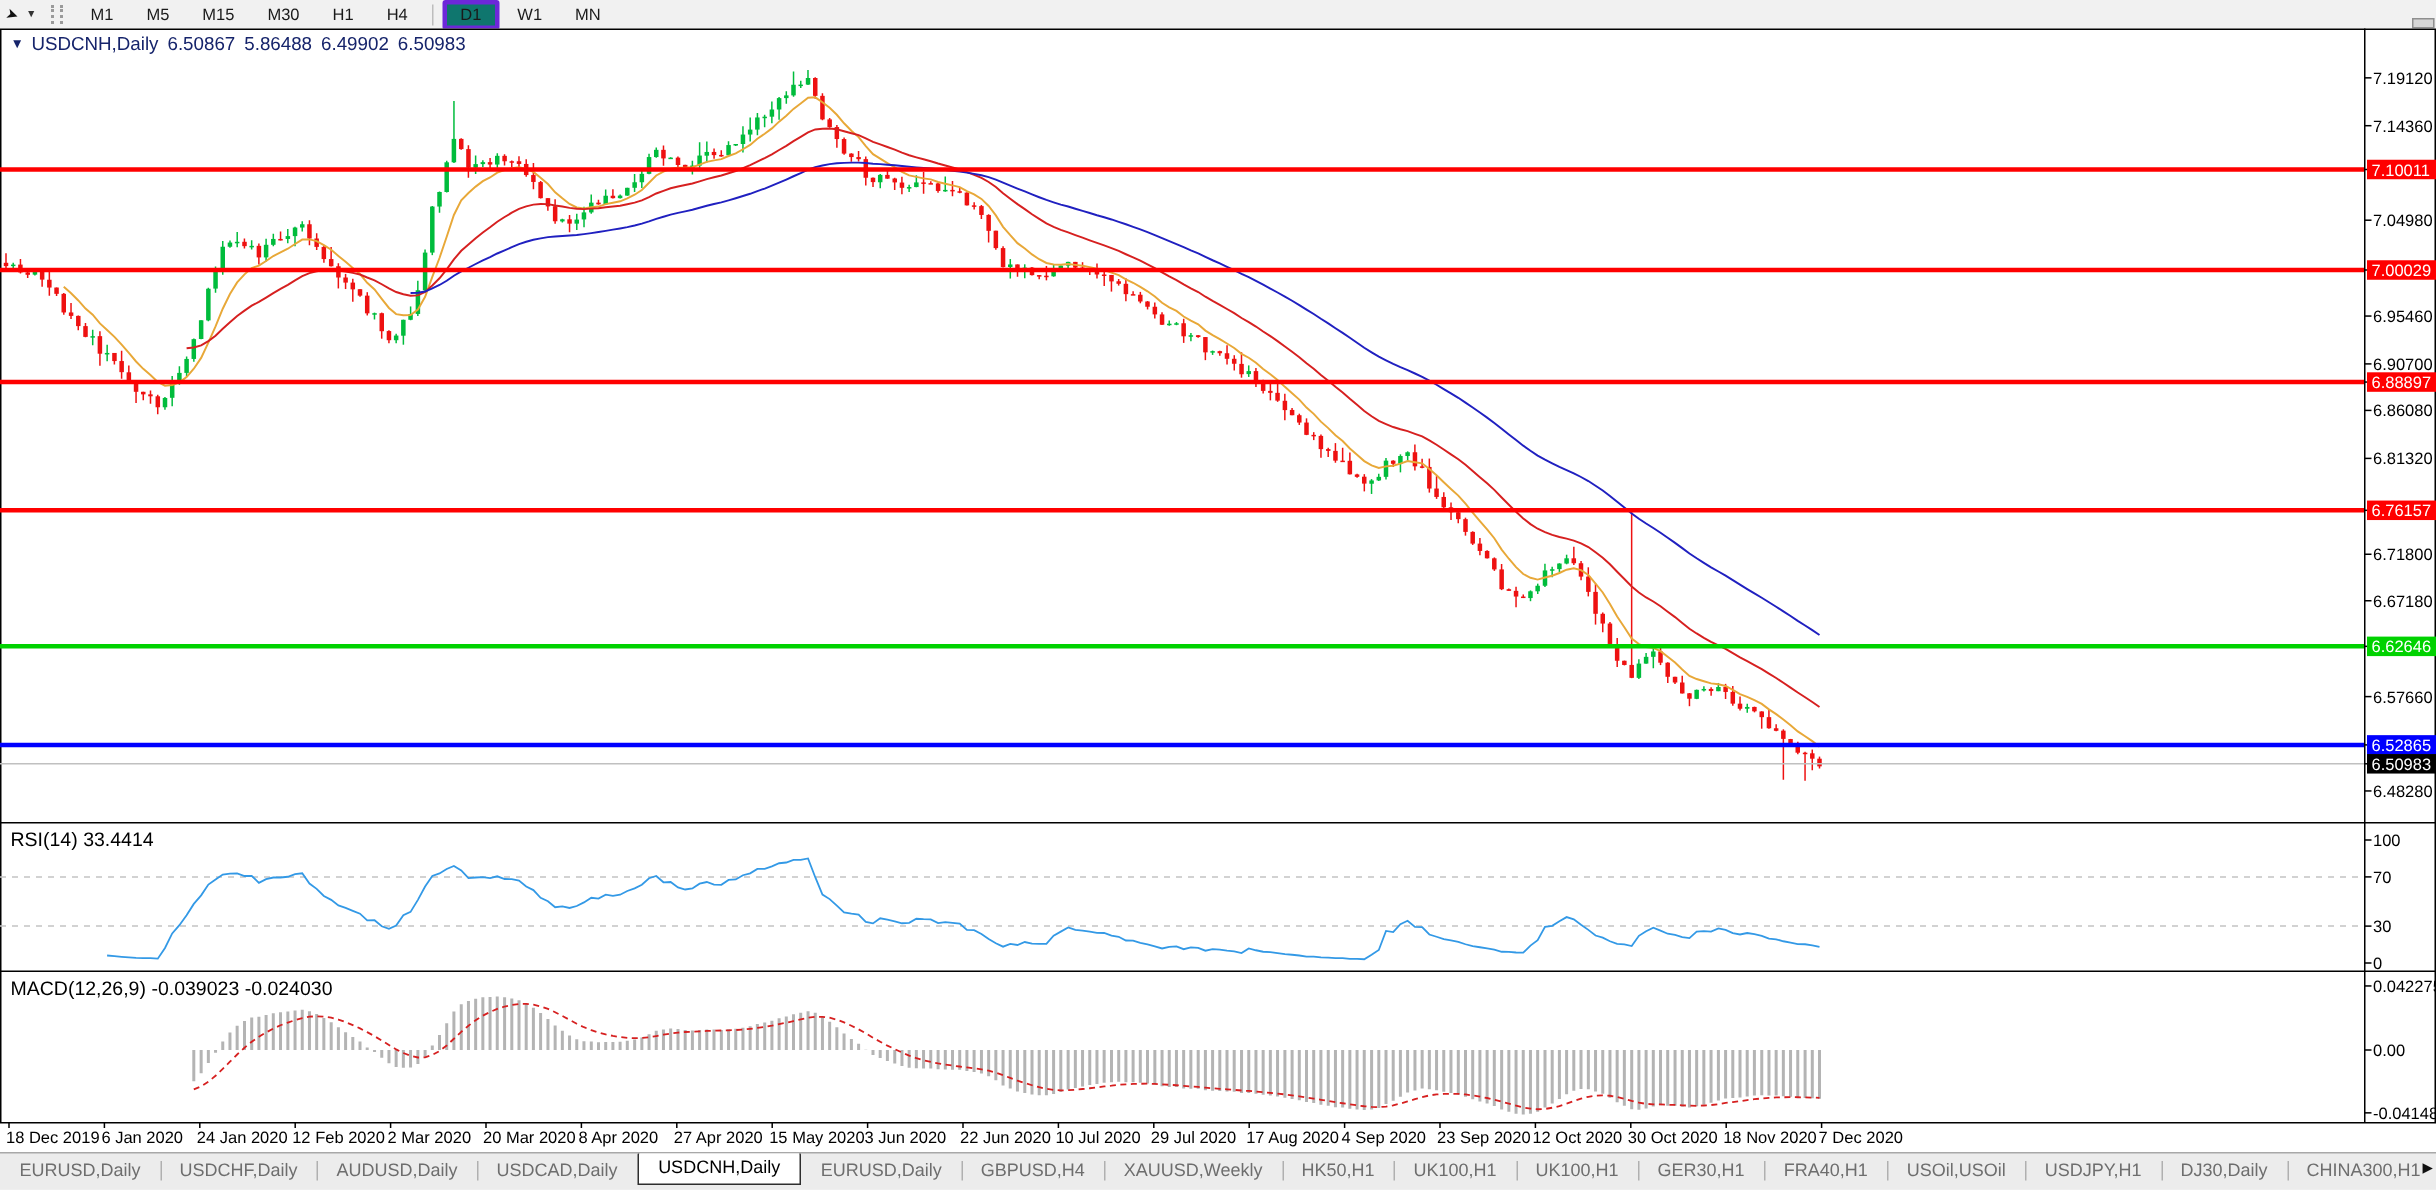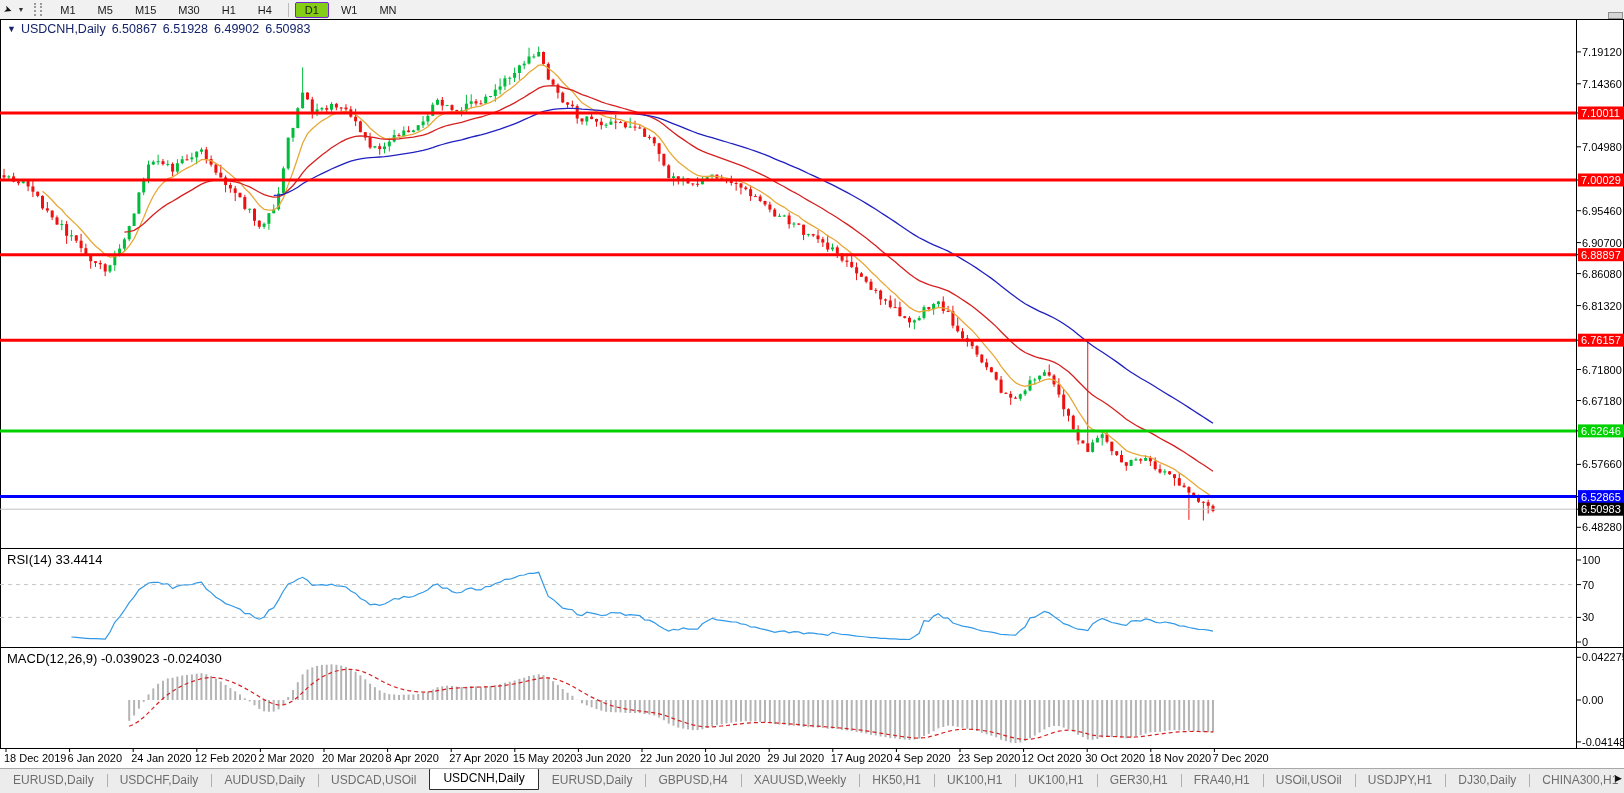--- a/index.html
+++ b/index.html
@@ -3,21 +3,21 @@
 <meta charset="utf-8">
 <style>
   html,body{margin:0;padding:0;background:#ececec;font-family:"Liberation Sans",sans-serif;}
   #app{position:relative;width:1624px;height:793px;background:#ececec;overflow:hidden;}
   
   #toolbar{position:absolute;left:0;top:0;width:1624px;height:19px;background:#f1f1f1;display:flex;align-items:center;}
   .tool-icon{font-size:10px;color:#111;margin-left:4px;transform:rotate(20deg);display:inline-block;}
   .tool-caret{font-size:7px;color:#333;margin:0 6px 0 5px;}
   .grip{width:4px;height:13px;border-left:2px dotted #9a9a9a;border-right:2px dotted #9a9a9a;margin:0 7px 0 4px;}
   .tf-btn{font-size:11px;color:#1a1a1a;padding:1px 9px;margin:0 1px;border:1px solid transparent;border-radius:2px;cursor:default;}
-  .tf-btn.active{background:#84cc16;border:1px solid #6d28d9;}
+  .tf-btn.active{background:#0f766e;border:3px solid #6d28d9;}
   .tf-sep{width:1px;height:14px;background:#bdbdbd;margin:0 5px;}
   #scrolltop{position:absolute;right:1px;top:12px;width:15px;height:7px;background:#d6d6d6;border:1px solid #8f8f8f;box-sizing:border-box;}
   
   #chart-svg{position:absolute;left:0;top:0;}
   svg{font-family:"Liberation Sans",sans-serif;}
   
   .pane-label{position:absolute;font-size:13px;color:#000;white-space:pre;}
   #main-title{position:absolute;left:7px;top:22px;font-size:12.5px;color:#16246b;white-space:pre;}
   #main-title .caret{font-size:9px;margin-right:5px;position:relative;top:-1px;}
   #main-title .val{margin-left:6px;text-align:right;}
@@ -914,34 +914,34 @@
       <line x1="1023.6" y1="748" x2="1023.6" y2="752" stroke="#000" stroke-width="1"></line>
       <text x="1021.6" y="762" font-size="11" fill="#000">12 Oct 2020</text>
       <line x1="1087.2" y1="748" x2="1087.2" y2="752" stroke="#000" stroke-width="1"></line>
       <text x="1085.2" y="762" font-size="11" fill="#000">30 Oct 2020</text>
       <line x1="1150.8" y1="748" x2="1150.8" y2="752" stroke="#000" stroke-width="1"></line>
       <text x="1148.8" y="762" font-size="11" fill="#000">18 Nov 2020</text>
       <line x1="1214.4" y1="748" x2="1214.4" y2="752" stroke="#000" stroke-width="1"></line>
       <text x="1212.4" y="762" font-size="11" fill="#000">7 Dec 2020</text>
     </svg>
 
-  <div id="main-title"><span class="caret">▼</span><span>USDCNH,Daily</span><span class="val">6.50867</span><span class="val">6.51928</span><span class="val">6.49902</span><span class="val">6.50983</span>
+  <div id="main-title"><span class="caret">▼</span><span>USDCNH,Daily</span><span class="val">6.50867</span><span class="val">5.86488</span><span class="val">6.49902</span><span class="val">6.50983</span>
   </div>
 
   <div class="pane-label" style="left:7px;top:552px;"><span>RSI(14)</span> <span>33.4414</span>
   </div>
 
   <div class="pane-label" style="left:7px;top:651px;"><span>MACD(12,26,9)</span> <span>-0.039023 -0.024030</span>
   </div>
 
   <div id="tabbar">
       <span class="tab">EURUSD,Daily</span>
       <span class="tab">USDCHF,Daily</span>
       <span class="tab">AUDUSD,Daily</span>
-      <span class="tab">USDCAD,USOil</span>
+      <span class="tab">USDCAD,Daily</span>
       <span class="tab active">USDCNH,Daily</span>
       <span class="tab">EURUSD,Daily</span>
       <span class="tab">GBPUSD,H4</span>
       <span class="tab">XAUUSD,Weekly</span>
       <span class="tab">HK50,H1</span>
       <span class="tab">UK100,H1</span>
       <span class="tab">UK100,H1</span>
       <span class="tab">GER30,H1</span>
       <span class="tab">FRA40,H1</span>
       <span class="tab">USOil,USOil</span>

